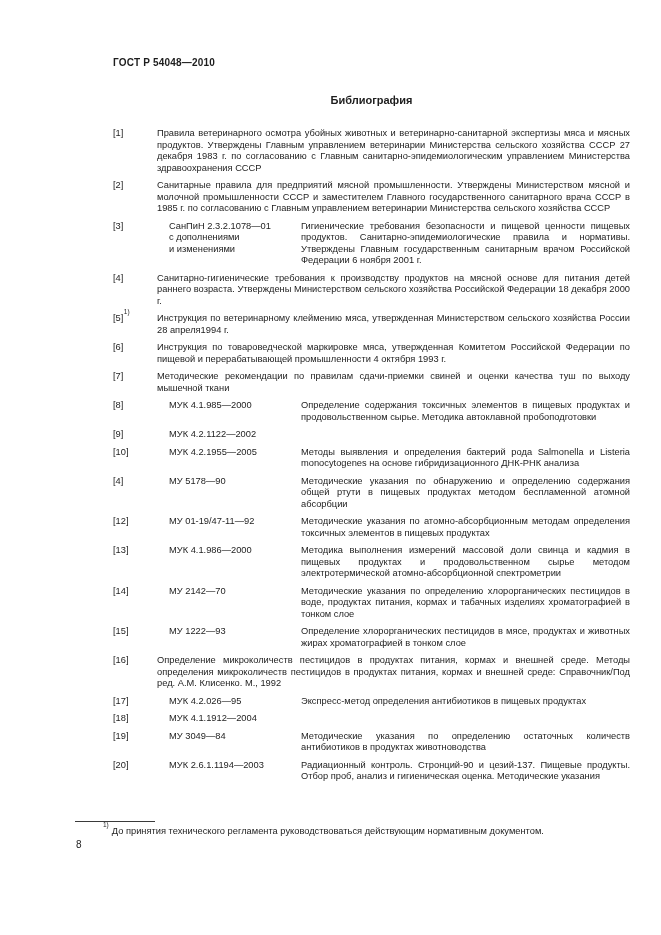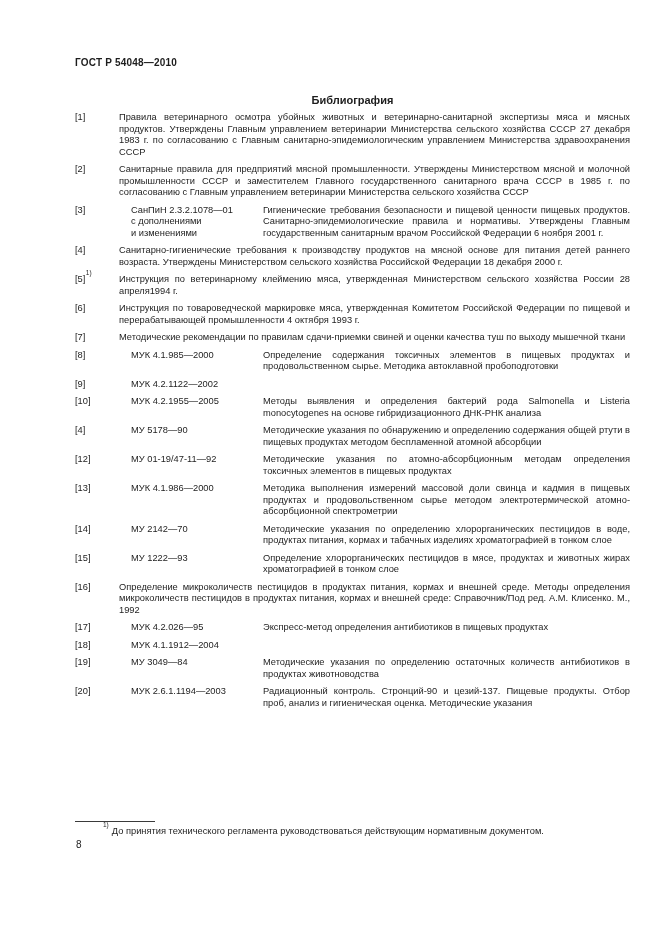--- a/index.html
+++ b/index.html
@@ -7,36 +7,36 @@
     padding: 0;
     background: #e8e8e8;
   }
   .page {
     position: relative;
     width: 661px;
     height: 935px;
     margin: 0 auto;
     background: #ffffff;
     box-sizing: border-box;
-    padding: 57px 31px 0 75px;
+    padding: 57px 31px 0 113px;
     font-family: "Liberation Sans", "DejaVu Sans", sans-serif;
     color: #1d1d1d;
     overflow: hidden;
   }
   .doc-number {
     font-size: 10px;
     font-weight: bold;
     letter-spacing: 0.2px;
     line-height: 12px;
   }
   .title {
     font-size: 11px;
     font-weight: bold;
     text-align: center;
-    margin: 25px 0 6px 0;
+    margin: 25px 0 22px 0;
     line-height: 12px;
   }
   .bib-list {
     font-size: 9.3px;
     line-height: 11.5px;
   }
   .entry {
     display: flex;
     margin-bottom: 6px;
   }

